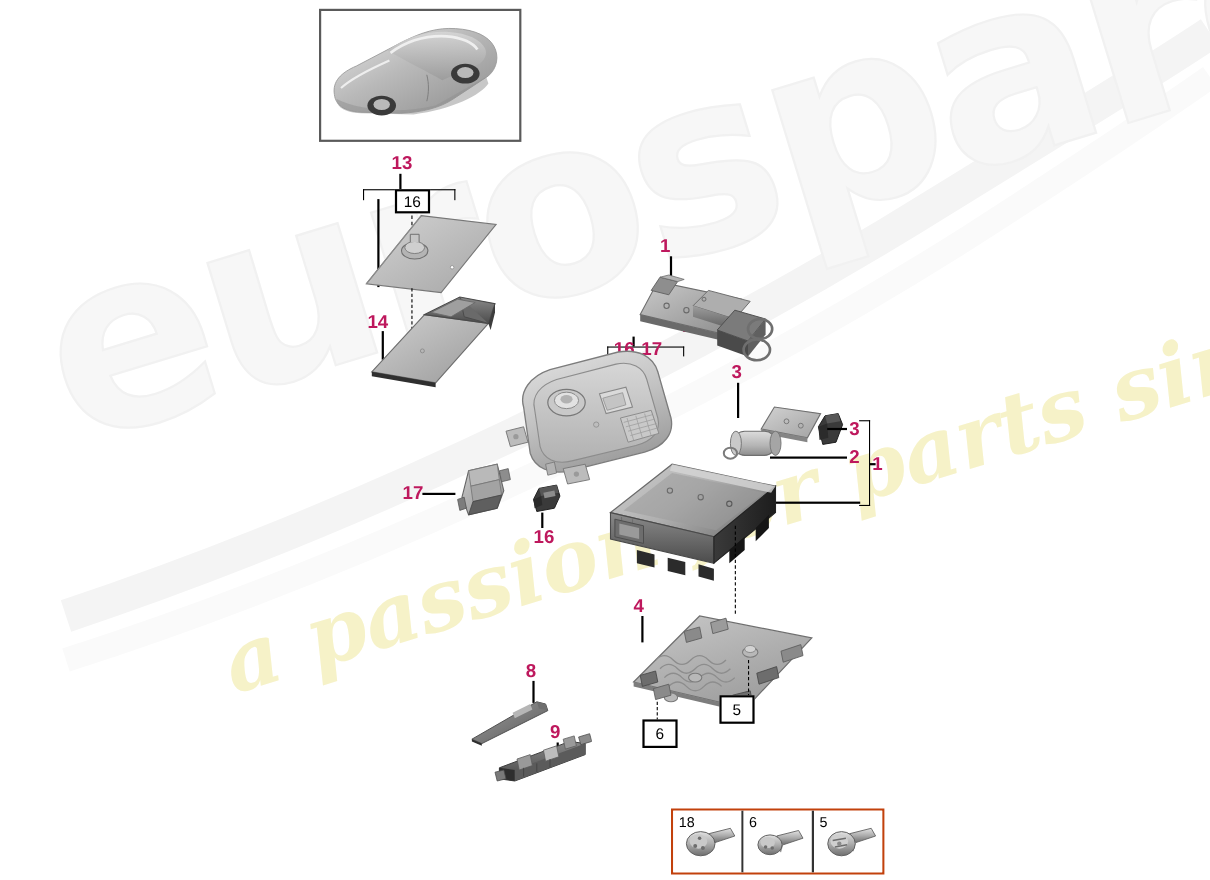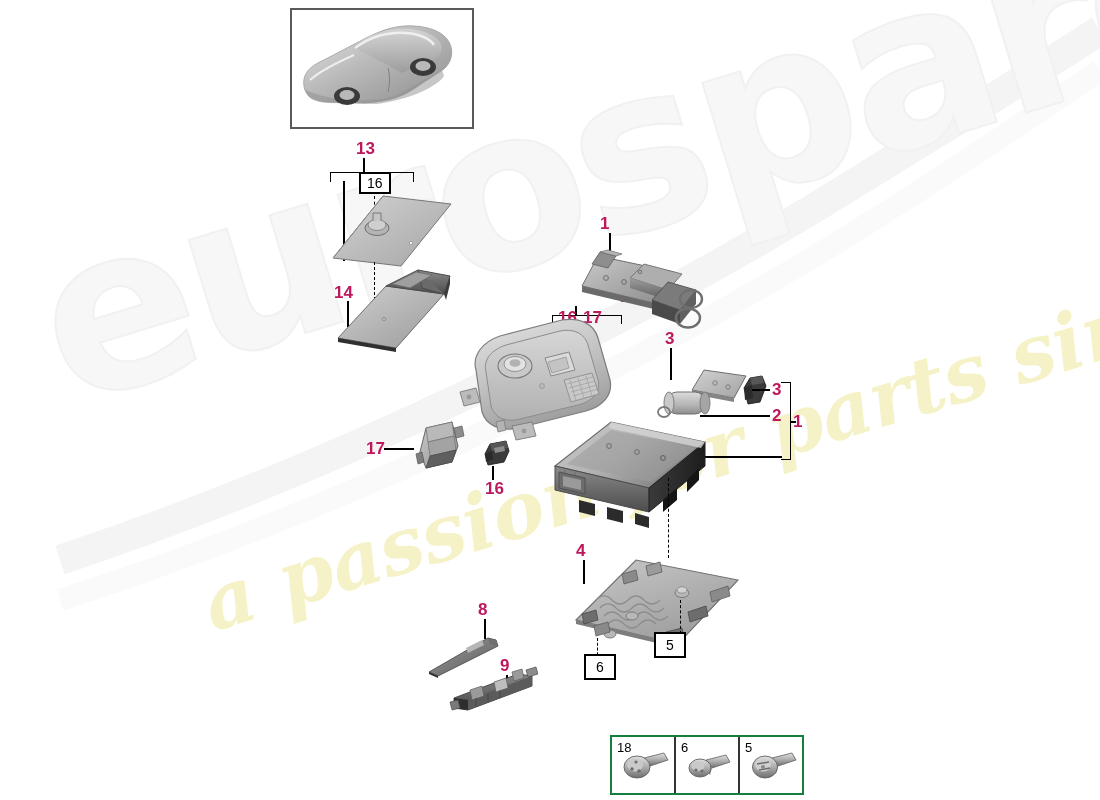--- a/index.html
+++ b/index.html
@@ -48,21 +48,21 @@
   .ln-v{width:1.6px;}
   .ln-h{height:1.6px;}
   .ln-d{position:absolute;border-left:1.6px dashed #000;}
 
   
   .brk{position:absolute;border:1.8px solid #000;border-bottom:none;}
   .brk-r{position:absolute;border:1.8px solid #000;border-left:none;}
 
   
   .legend{position:absolute;left:610px;top:735px;display:flex;
-          border:2px solid #15803d;background:#fff;}
+          border:2px solid #c2410c;background:#fff;}
   .legend-cell{width:62px;height:56px;border-right:2px solid #333;
                position:relative;background:#fff;}
   .legend-cell:last-child{border-right:none;}
   .legend-num{position:absolute;left:5px;top:3px;font-size:13px;color:#000;}
 
   svg{display:block;}
   .gfx{position:absolute;}
 </style>
 </head>
 <body>

